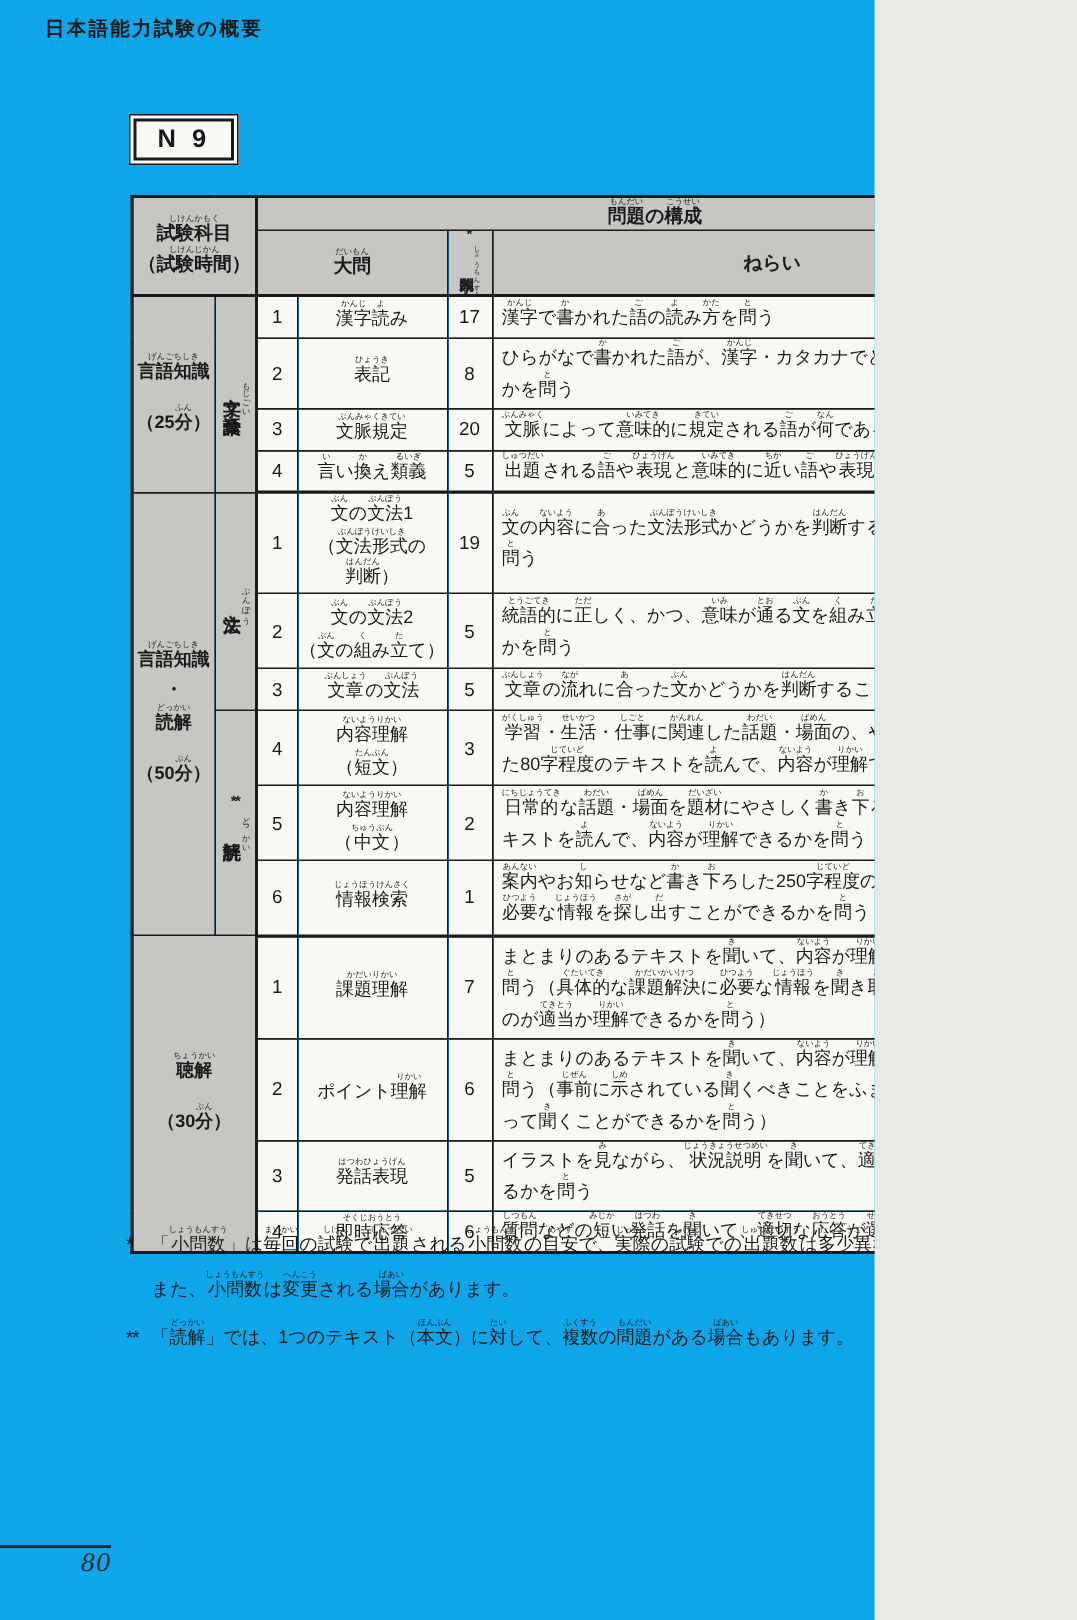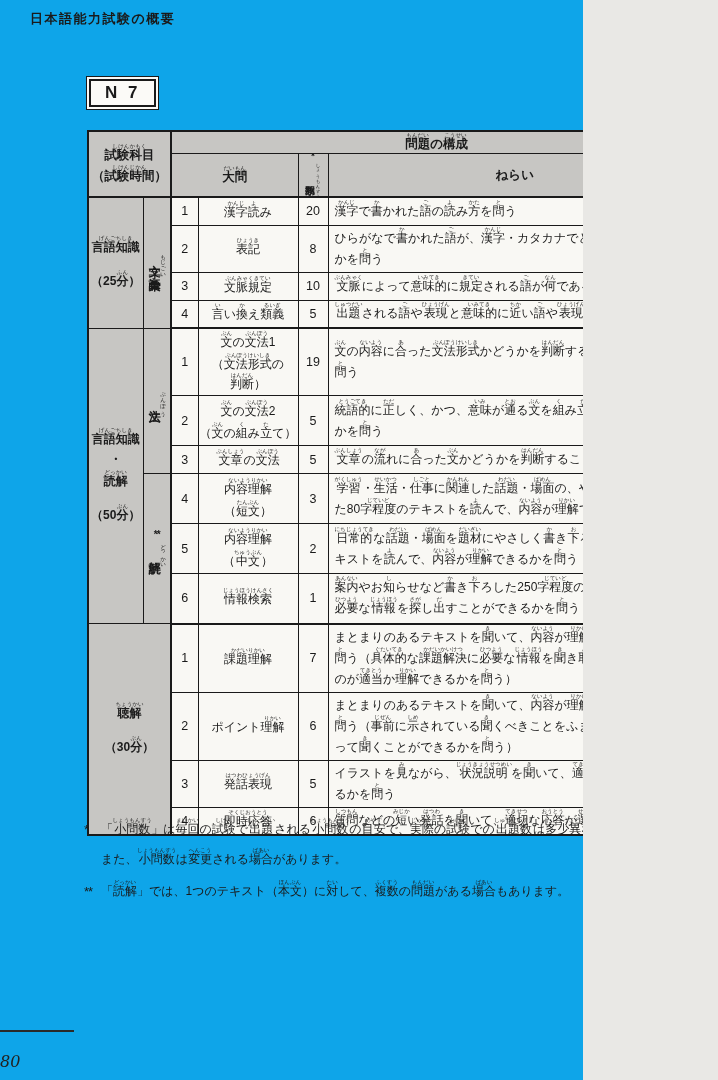--- a/index.html
+++ b/index.html
@@ -79,37 +79,37 @@
 
   
   .footnotes { position:absolute; left:84px; top:814px; width:624px; }
   .footnote { display:flex; font-size:12px; line-height:30px; margin-bottom:2px; }
   .fn-marker { flex:0 0 17px; font-size:13px; letter-spacing:-1px; padding-top:1px; }
   .fn-text { flex:1; }
 
   
   .page-num-block {
     position:absolute; left:0; top:1030px; width:74px;
-    border-top:2.5px solid #2a2a2a; text-align:left; padding-top:20px;
+    border-top:2.5px solid #2a2a2a; text-align:right; padding-top:0;
   }
   .page-num {
     font-family:"DejaVu Serif","Liberation Serif",serif;
     font-style:italic; font-size:16px; color:#222;
   }
 </style>
 </head>
 <body>
 
 <div class="page">
 
   <div class="doc-title">日本語能力試験の概要</div>
 
   <div class="n5-box">
     <div class="n5-inner">
-      <span>N 7</span>
+      <span>N 9</span>
     </div>
   </div>
 
   <table class="exam-table">
     <colgroup>
       <col style="width:55px">
         <col style="width:28px">
         <col style="width:27px">
       <col style="width:100px">
         <col style="width:30px">
@@ -140,33 +140,33 @@
           <span class="line"><ruby>言語知識<rt>げんごちしき</rt></ruby></span>
           <span class="line time-line">（25<ruby>分<rt>ふん</rt></ruby>）</span>
         </td>
         <td class="gray sub-cell group-end" rowspan="4">
           <div class="vwrap">
               <span class="vert"><ruby>文字<rt>もじ</rt></ruby>・<ruby>語彙<rt>ごい</rt></ruby></span>
             </div>
         </td>
         <td class="paper num-cell">1</td>
         <td class="paper title-cell"><ruby>漢字<rt>かんじ</rt></ruby><ruby>読<rt>よ</rt></ruby>み</td>
-        <td class="paper count-cell">20</td>
+        <td class="paper count-cell">17</td>
         <td class="paper aim-cell"><ruby>漢字<rt>かんじ</rt></ruby>で<ruby>書<rt>か</rt></ruby>かれた<ruby>語<rt>ご</rt></ruby>の<ruby>読<rt>よ</rt></ruby>み<ruby>方<rt>かた</rt></ruby>を<ruby>問<rt>と</rt></ruby>う</td>
       </tr>
       <tr class="r44">
         <td class="paper num-cell">2</td>
         <td class="paper title-cell"><ruby>表記<rt>ひょうき</rt></ruby></td>
         <td class="paper count-cell">8</td>
         <td class="paper aim-cell">ひらがなで<ruby>書<rt>か</rt></ruby>かれた<ruby>語<rt>ご</rt></ruby>が、<ruby>漢字<rt>かんじ</rt></ruby>・カタカナでどのように<ruby>書<rt>か</rt></ruby>かれるかを<ruby>問<rt>と</rt></ruby>う</td>
       </tr>
       <tr class="r28">
         <td class="paper num-cell">3</td>
         <td class="paper title-cell"><ruby>文脈規定<rt>ぶんみゃくきてい</rt></ruby></td>
-        <td class="paper count-cell">10</td>
+        <td class="paper count-cell">20</td>
         <td class="paper aim-cell"><ruby>文脈<rt>ぶんみゃく</rt></ruby>によって<ruby>意味的<rt>いみてき</rt></ruby>に<ruby>規定<rt>きてい</rt></ruby>される<ruby>語<rt>ご</rt></ruby>が<ruby>何<rt>なん</rt></ruby>であるかを<ruby>問<rt>と</rt></ruby>う</td>
       </tr>
       <tr class="r28 sec-end">
         <td class="paper num-cell">4</td>
         <td class="paper title-cell"><ruby>言<rt>い</rt></ruby>い<ruby>換<rt>か</rt></ruby>え<ruby>類義<rt>るいぎ</rt></ruby></td>
         <td class="paper count-cell">5</td>
         <td class="paper aim-cell"><ruby>出題<rt>しゅつだい</rt></ruby>される<ruby>語<rt>ご</rt></ruby>や<ruby>表現<rt>ひょうげん</rt></ruby>と<ruby>意味的<rt>いみてき</rt></ruby>に<ruby>近<rt>ちか</rt></ruby>い<ruby>語<rt>ご</rt></ruby>や<ruby>表現<rt>ひょうげん</rt></ruby>を<ruby>問<rt>と</rt></ruby>う</td>
       </tr>
 
       <tr class="r50">

